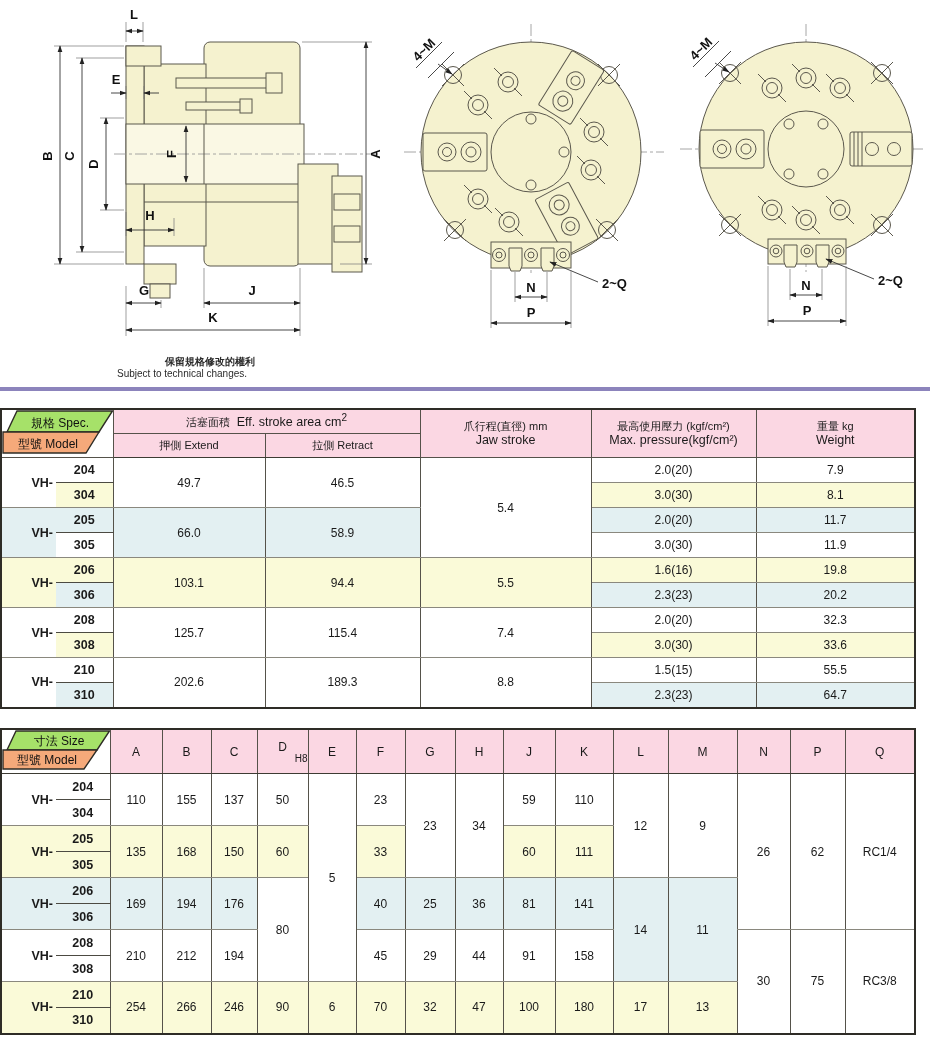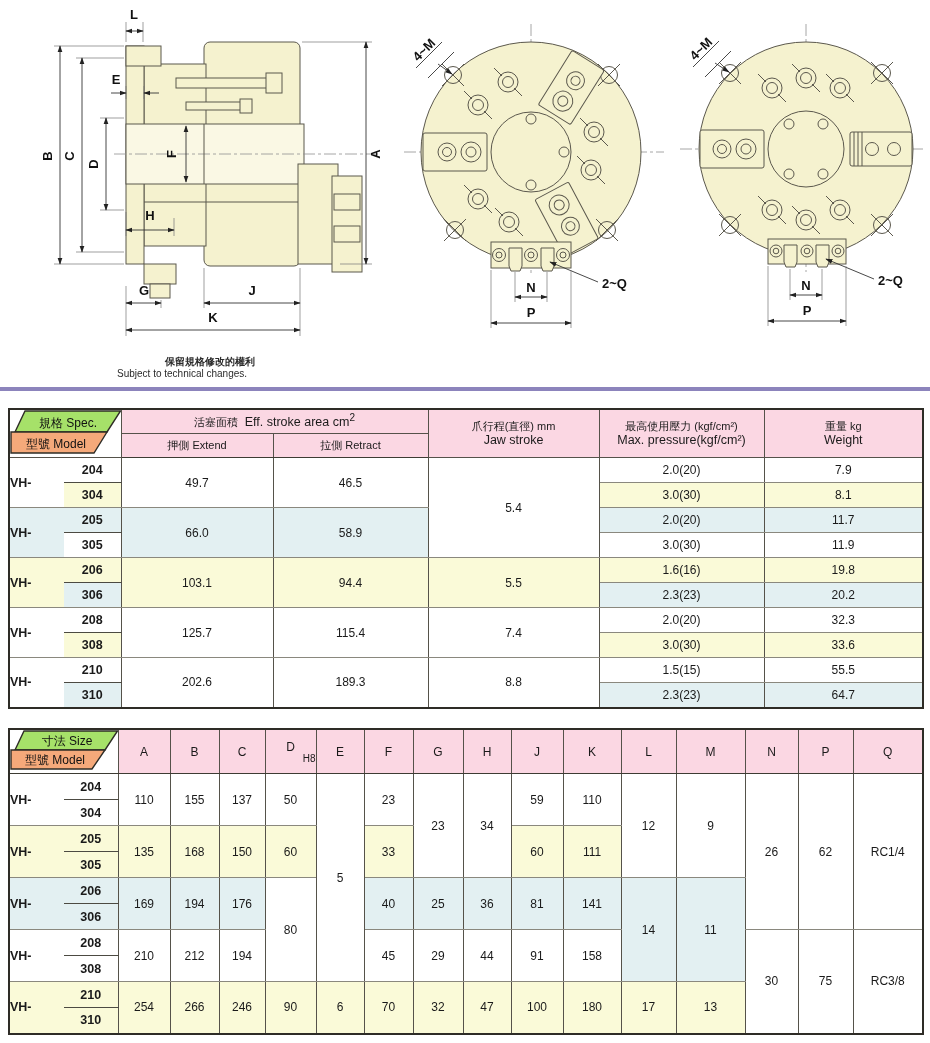--- a/index.html
+++ b/index.html
@@ -20,37 +20,37 @@
   .cl   { stroke:#8f8f8f; stroke-width:0.8; stroke-dasharray:12 3 3 3; fill:none; }
   .dim  { stroke:#333; stroke-width:0.9; fill:none; }
   .ext  { stroke:#777; stroke-width:0.7; fill:none; }
   .dl   { font-size:13px; font-weight:bold; fill:#111; }
   .scr  { fill:none; stroke:#5b584d; stroke-width:1; }
   
   .note { position:absolute; left:117px; top:356px; font-size:10px; line-height:12px; color:#2b2b2b; }
   .note .zh { font-weight:bold;margin-left:48px; }
   .divider { position:absolute; left:0; top:387px; width:930px; height:4px; background:#8c84bc; }
   
-  table.t { position:absolute; left:8px; border-collapse:collapse; table-layout:fixed;
+  table.t { position:absolute; left:0; border-collapse:collapse; table-layout:fixed;
             background:#fff; border:2.5px solid #2e2c26; }
   #t1 { top:408px; width:914px; }
   #t2 { top:728px; width:914px; }
   .t th, .t td { border:1.2px solid #55524a; padding:0; text-align:center; vertical-align:middle;
                  font-size:12px; overflow:hidden; }
   .t th { background:#fbd7e3; font-weight:normal; }
   .t td { border-top:1px solid #8a887e; border-bottom:1px solid #8a887e; }
   tr.gs > td { border-top:1.8px solid #3d3b33; }
   .t tr.hdr2 > th { border-bottom:1.8px solid #3d3b33; }
   .hz { font-size:11px; line-height:14px; }
   .he { font-size:12.5px; line-height:15px; }
   .colhead { font-size:14px; font-weight:bold; }
   .dsub { font-size:10px; line-height:10px;text-align:right; }
   th.corner { padding:0; background:#fff; }
   
-  td.vh { border-right:none; text-align:left; font-weight:bold; padding-right:3px; font-size:12.5px; }
+  td.vh { border-right:none; text-align:right; font-weight:bold; padding-right:3px; font-size:12.5px; }
   td.mn { border-left:none; font-weight:bold; font-size:12.5px;text-align:center; }
   td.mt { border-bottom:1.4px solid #4c4a42; position:relative; }
   td.mt::after { content:""; position:absolute; left:-28px; bottom:-1.4px; width:28px; height:0;
                  border-bottom:1.4px solid #4c4a42; }
   td.mb { border-top:none; }
   
   td.sub { border-top:1.3px solid #6b6960; }
   
   .bg-w { background:#ffffff; }
   .bg-y { background:#fafad8; }

